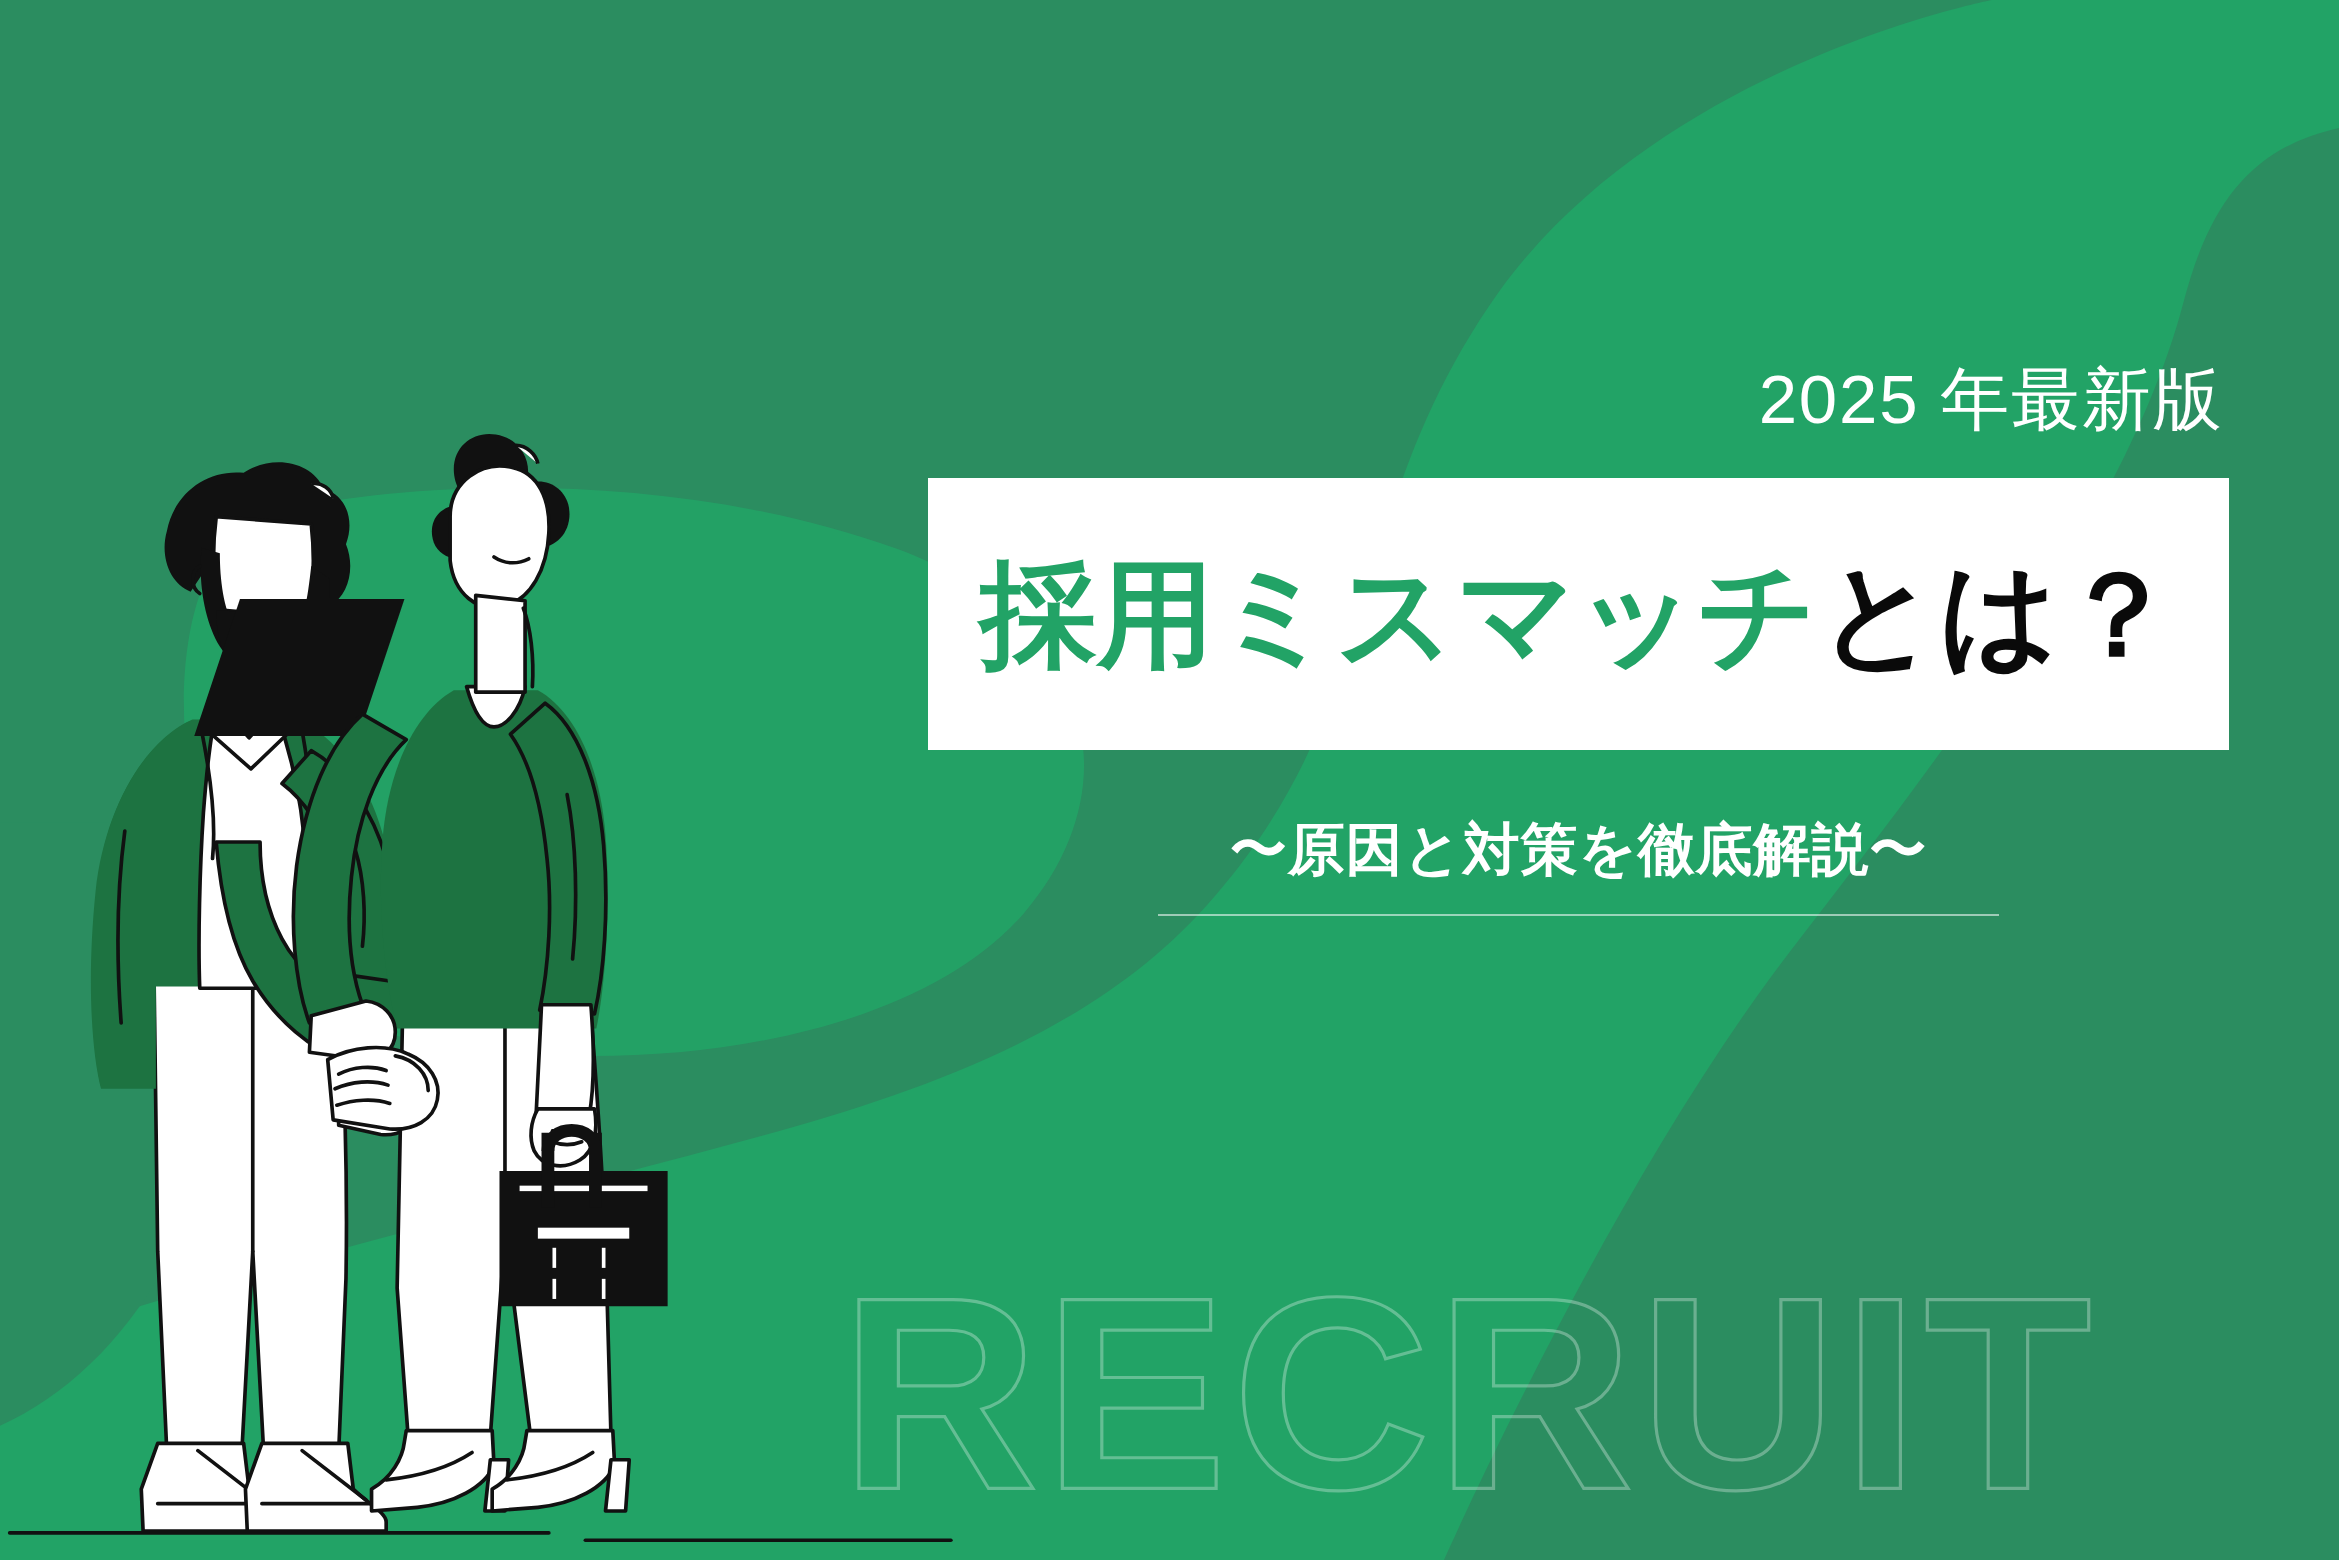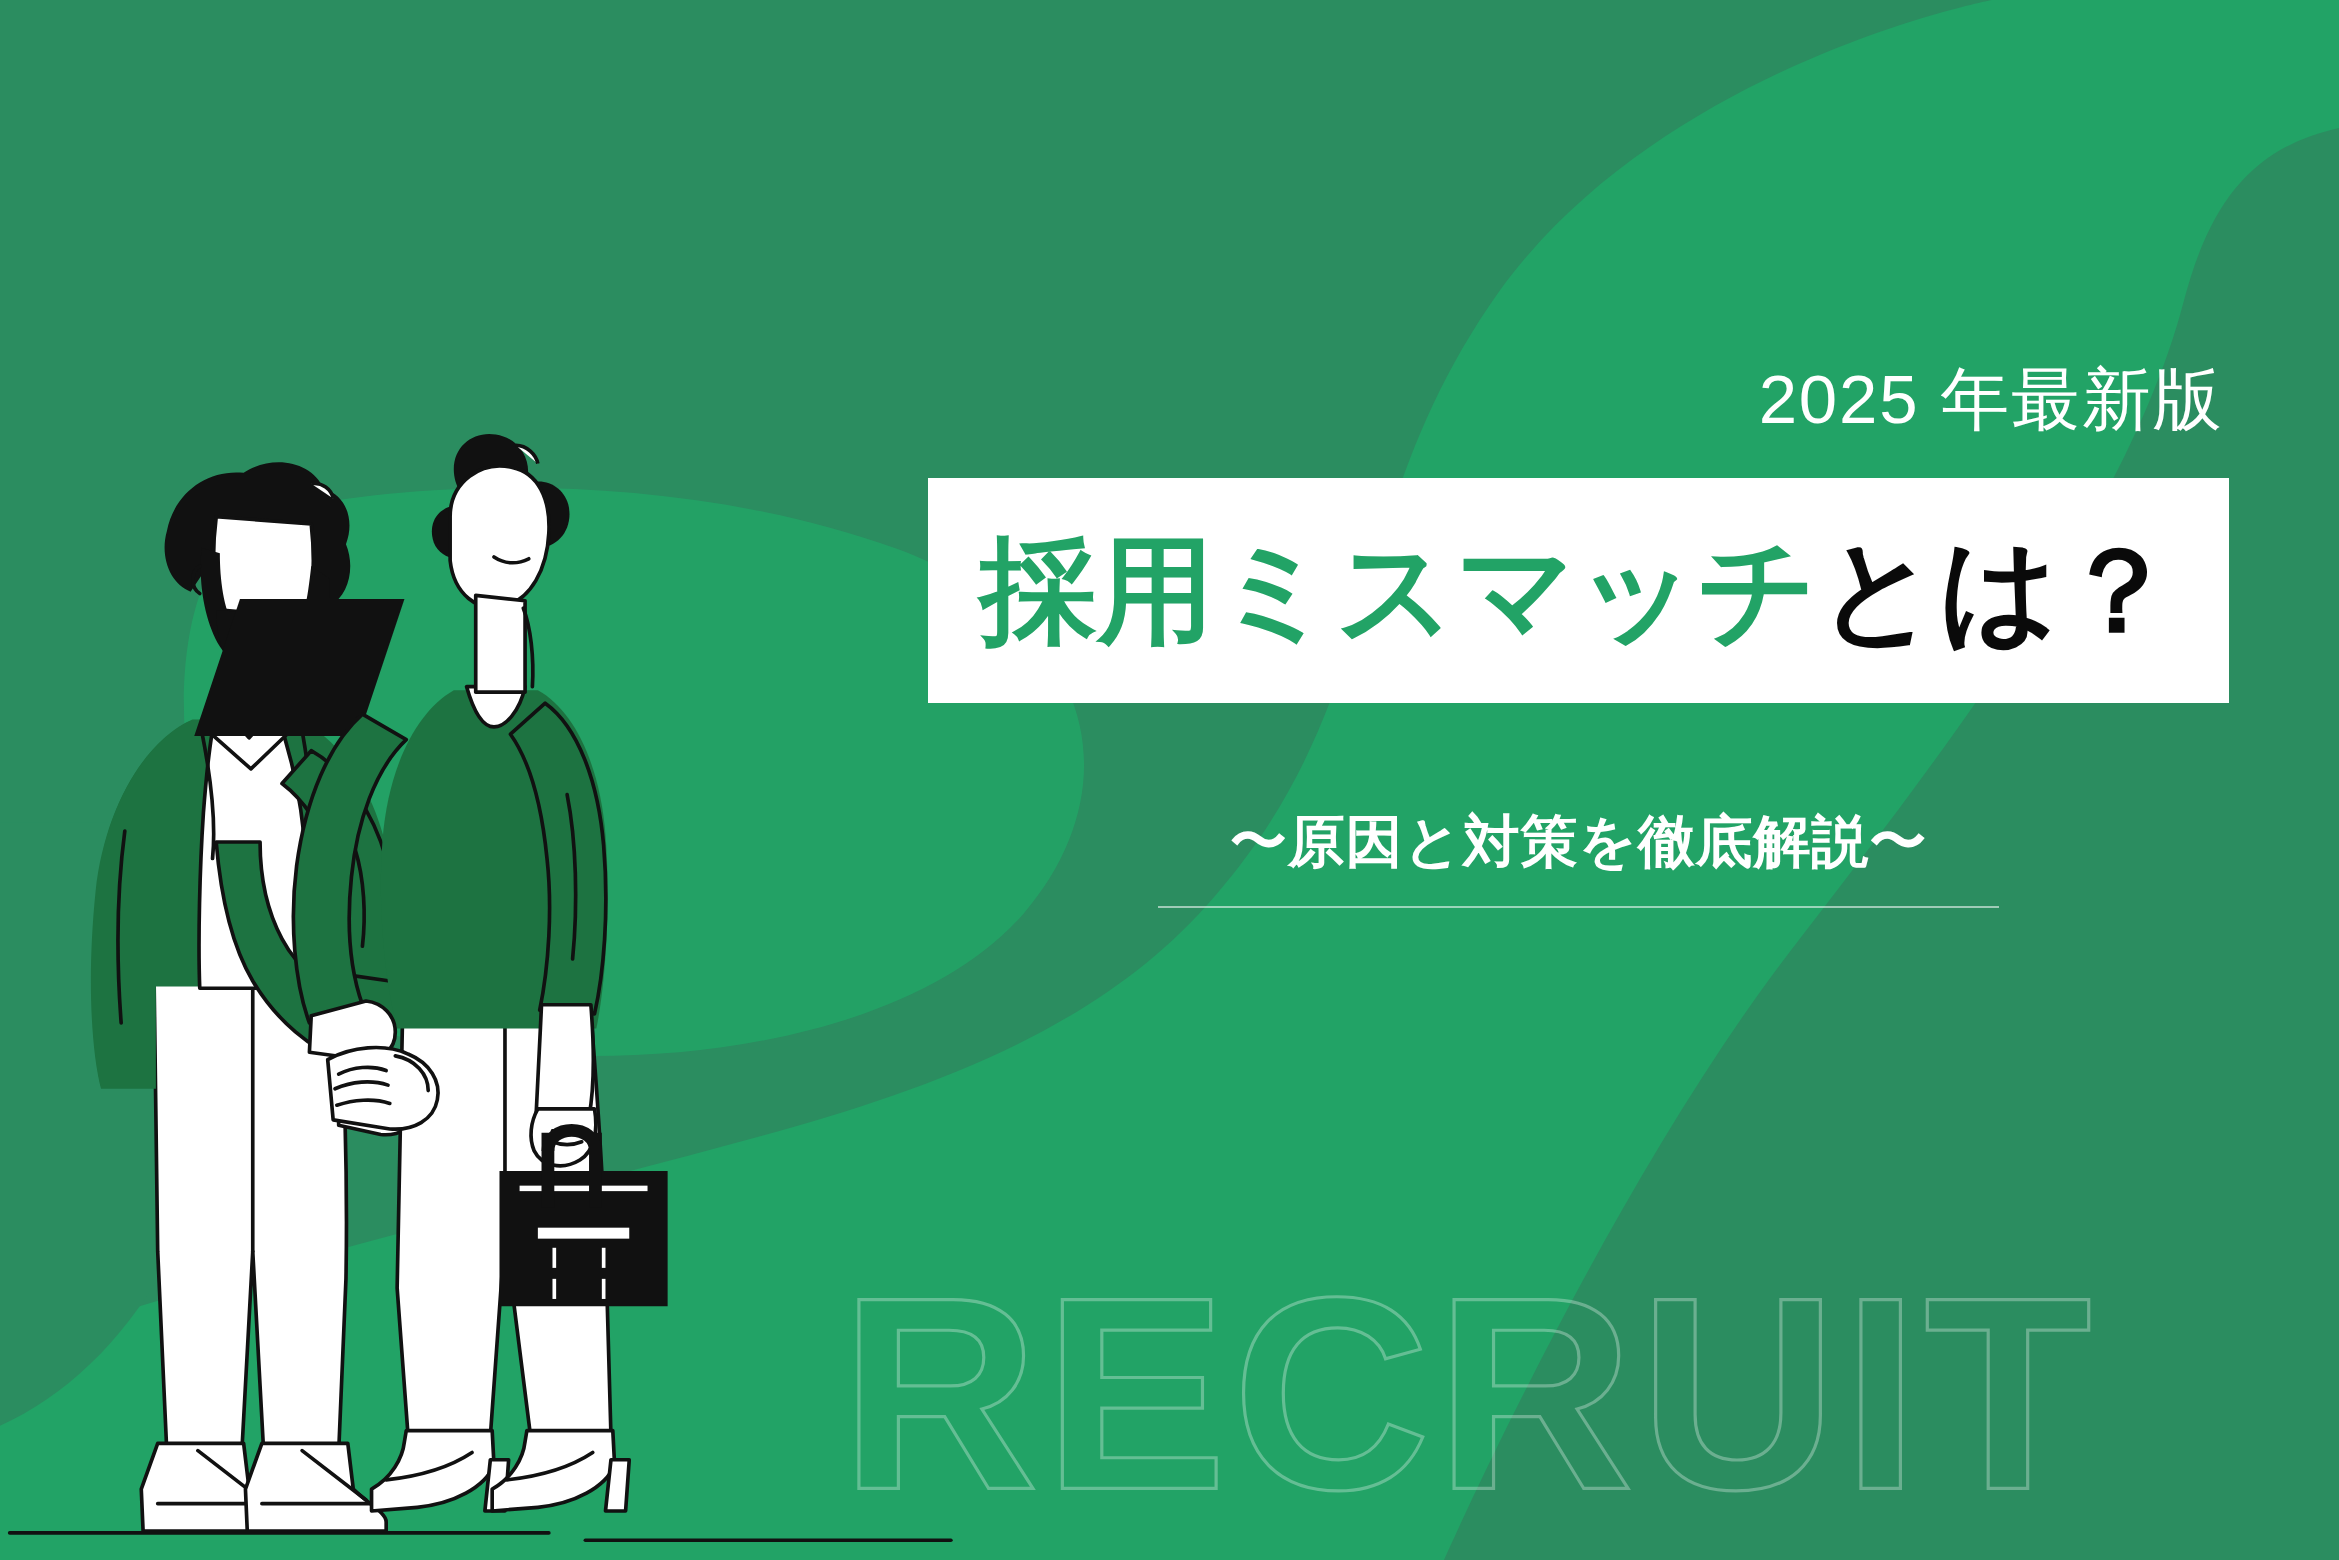--- a/index.html
+++ b/index.html
@@ -57,38 +57,38 @@
     font-weight:normal;
     font-size:69px;
     line-height:1;
     letter-spacing:1.8px;
     padding-right:5.5px;
     white-space:nowrap;
   }
   .title-box{
     margin-top:44px;
     background:#ffffff;
-    height:225px;
+    height:272px;
     display:flex;
     align-items:center;
     justify-content:center;
     padding:0 27.4px;
   }
   .title-text{
     font-size:117px;
     font-weight:bold;
     line-height:1;
     letter-spacing:0.9px;
     white-space:nowrap;
   }
   .title-green{color:#22a366;}
   .title-black{color:#0a0a0a;}
 
   .subtitle-wrap{
-    margin-top:107px;
+    margin-top:68px;
     text-align:center;
   }
   .subtitle{
     color:#ffffff;
     font-size:57px;
     font-weight:bold;
     line-height:1.1;
     letter-spacing:0.9px;
     white-space:nowrap;
   }

